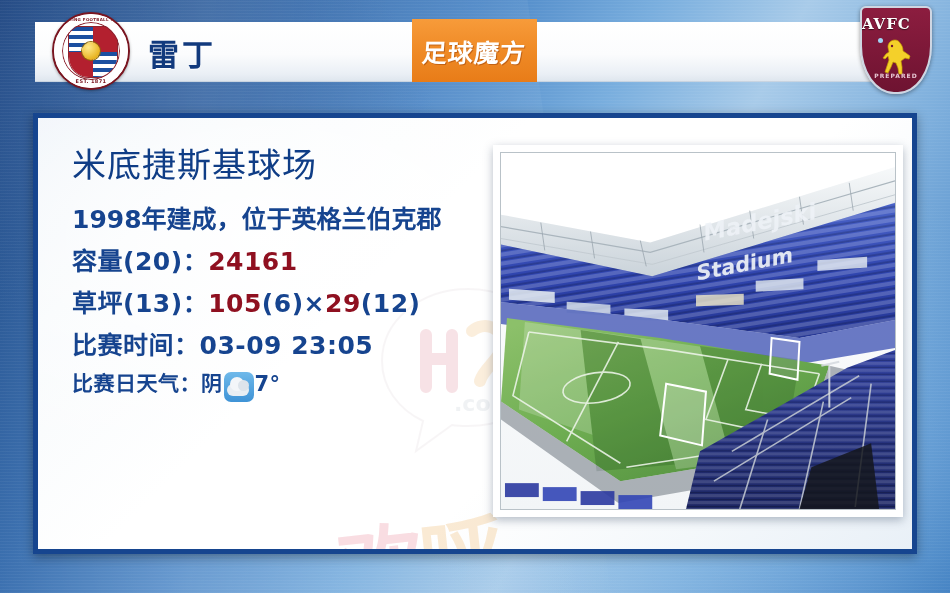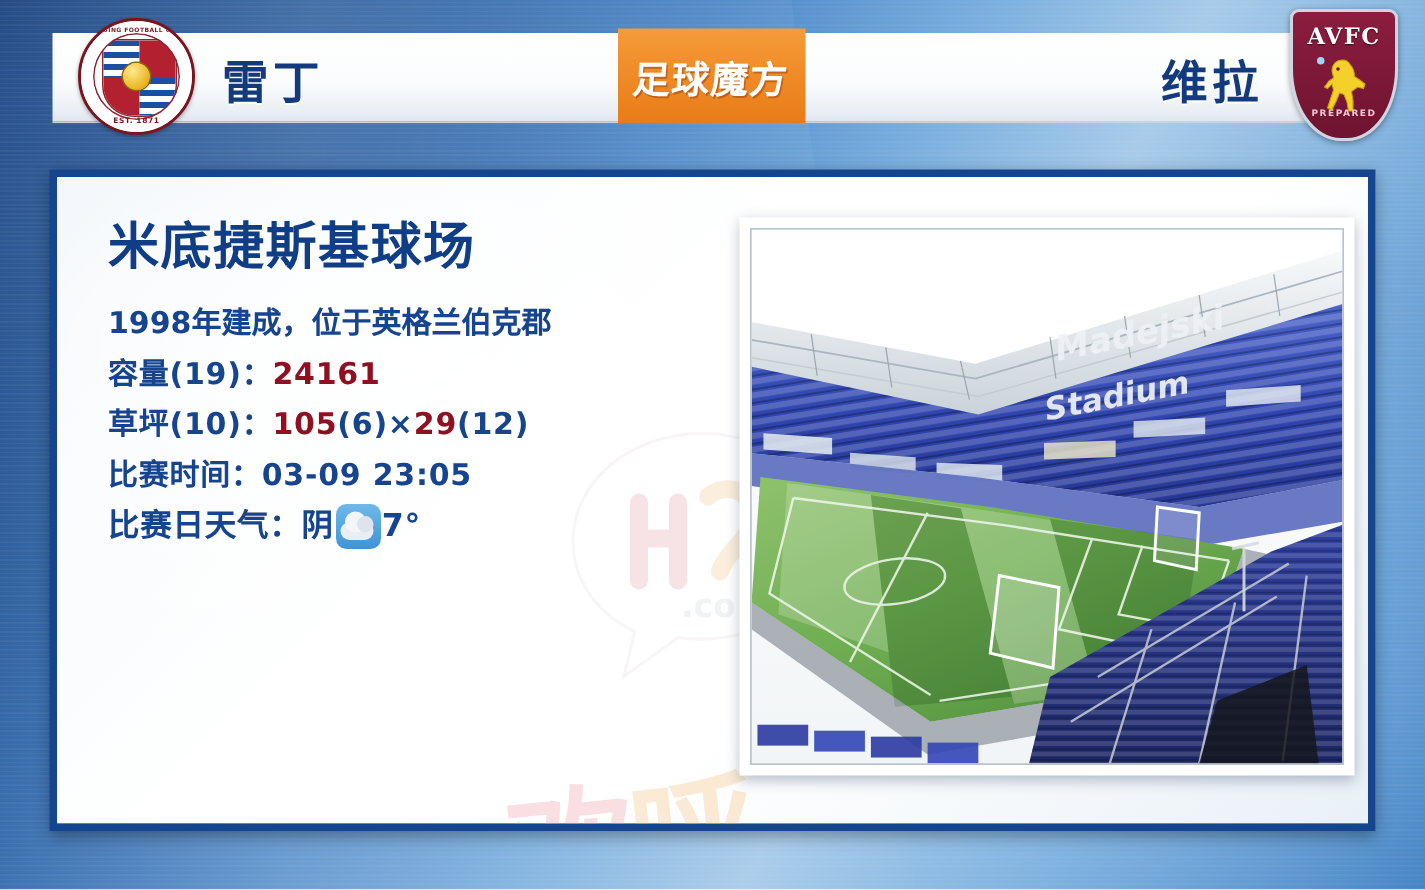--- a/index.html
+++ b/index.html
@@ -146,21 +146,21 @@
     position: relative;
     background: linear-gradient(180deg, #8c1d3f 0%, #6e1331 100%);
     border: 2px solid #cfd6e2;
     border-radius: 6px 6px 34px 34px / 6px 6px 48px 48px;
     box-shadow: 0 1px 4px rgba(0,0,0,0.4);
     overflow: hidden;
   }
   .avfc-shield .avfc-text {
     position: absolute;
     left: 0; right: 0; top: 7px;
-    text-align: center;
+    text-align: left;
     color: #ffffff;
     font-family: "DejaVu Serif", "Liberation Serif", serif;
     font-size: 15px;
     font-weight: bold;
     letter-spacing: 1px;
     text-shadow: 0 1px 1px rgba(0,0,0,0.6);
   }
   .avfc-shield .lion {
     position: absolute;
     left: 50%; top: 30px;
@@ -275,43 +275,43 @@
   
   .info-col {
     position: absolute;
     left: 34px;
     top: 28px;
     width: 430px;
     z-index: 3;
   }
   .stadium-title {
     font-size: 34px;
-    font-weight: bold;
+    font-weight: normal;
     color: #0f3d86;
     letter-spacing: 1px;
     line-height: 1.15;
     margin-bottom: 14px;
     text-shadow: 0 1px 0 rgba(255,255,255,0.8);
   }
   .info-line {
-    font-size: 20px;
+    font-size: 25px;
     font-weight: bold;
     color: #16448f;
     line-height: 1.68;
     letter-spacing: 0.5px;
     white-space: nowrap;
   }
   .info-line.desc { letter-spacing: 0; }
   .val-red { color: #8f1020; }
   .val-blue { color: #16448f; }
   .sep { color: #16448f; }
 
   .weather-line {
     display: flex;
-    align-items: center;
+    align-items: flex-end;
     font-size: 21px;
     font-weight: bold;
     color: #16448f;
     line-height: 1.68;
     letter-spacing: 0.5px;
     white-space: nowrap;
   }
   .weather-icon {
     display: inline-block;
     width: 30px; height: 30px;
@@ -387,21 +387,20 @@
       <div class="crest-caption">EST. 1871</div>
     </div>
   </div>
 
   <div class="team-name team-home">雷丁</div>
 
   <div class="brand-logo">
     <span class="brand-text">足球魔方</span>
   </div>
 
-  <div class="team-name team-away">维拉</div>
 
   <div class="crest crest-away">
     <div class="avfc-shield">
       <div class="avfc-text">AVFC</div>
       <div class="star"></div>
       <svg class="lion" viewBox="0 0 34 40" aria-hidden="true">
         <path d="M16 2 C12 2 9 5 9 9 C9 11 10 12 10 14 L7 16 L4 20 L6 21 L9 18 L10 22 L8 28 L6 34 L9 35 L12 29 L14 24 L17 25 L19 30 L20 36 L23 36 L23 29 L22 23 L26 20 L30 21 L31 18 L27 15 L24 13 C24 10 23 7 21 5 C20 3 18 2 16 2 Z" fill="#f4d02a" stroke="#c9a400" stroke-width="0.7"></path>
         <circle cx="13" cy="8" r="1.2" fill="#6e1331"></circle>
       </svg>
       <div class="motto">PREPARED</div>
@@ -422,25 +421,25 @@
       <span>欢</span><span class="wm-second">呼</span>
     </div>
 
     <div class="info-col">
 
       <div class="stadium-title">米底捷斯基球场</div>
 
       <div class="info-line desc">1998年建成，位于英格兰伯克郡</div>
 
       <div class="info-line">
-        <span>容量(19)：</span><span class="val-red">24161</span>
+        <span>容量(20)：</span><span class="val-red">24161</span>
       </div>
 
       <div class="info-line">
-        <span>草坪(10)：</span><span class="val-red">105</span><span class="val-blue">(6)</span><span class="sep">×</span><span class="val-red">29</span><span class="val-blue">(12)</span>
+        <span>草坪(13)：</span><span class="val-red">105</span><span class="val-blue">(6)</span><span class="sep">×</span><span class="val-red">29</span><span class="val-blue">(12)</span>
       </div>
 
       <div class="info-line">
         <span>比赛时间：</span><span>03-09 23:05</span>
       </div>
 
       <div class="weather-line">
         <span>比赛日天气：</span>
           <span>阴</span>
           <span class="weather-icon">

